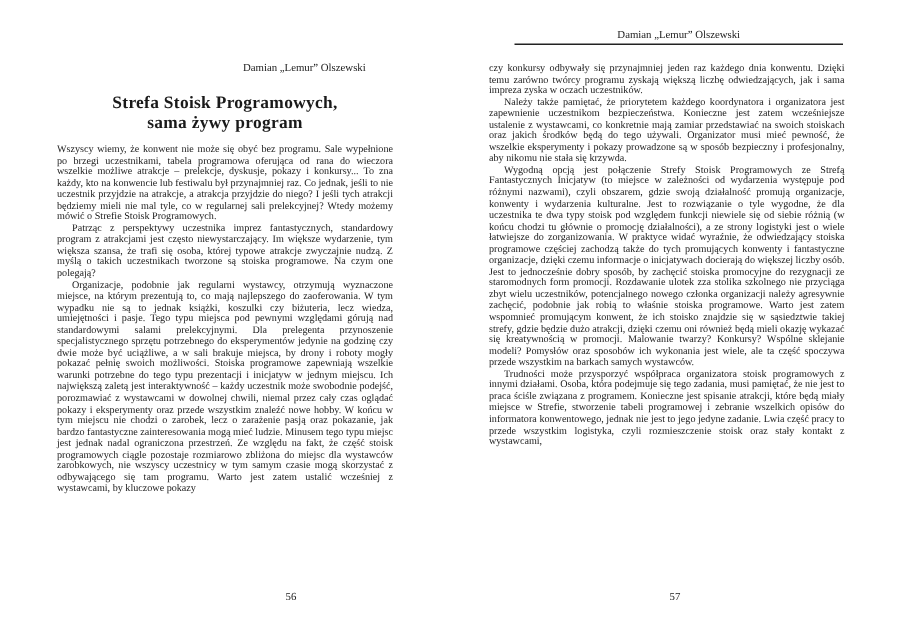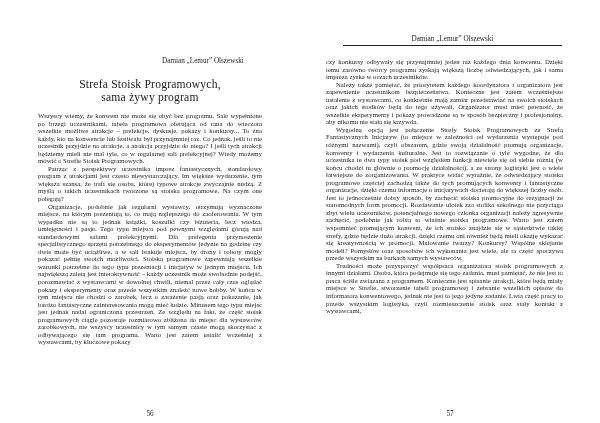--- a/index.html
+++ b/index.html
@@ -1,29 +1,29 @@
 <!DOCTYPE html>
 <html><head>
   <meta charset="utf-8">
   <style>
     html, body { margin: 0; padding: 0; background: #ffffff; }
     body { width: 600px; height: 423px; position: relative; overflow: hidden; font-family: "Liberation Serif", "DejaVu Serif", serif; color: #1a1a1a; }
-    .page { position: absolute; top: 16px; width: 300px; height: 337px; }
+    .page { position: absolute; top: 0; width: 300px; height: 337px; }
     .page.left { left: 0; }
     .page.right { left: 300px; }
     .header-left { position: absolute; top: 41px; left: 162px; font-size: 7.2px; white-space: nowrap; }
     .header-right { position: absolute; top: 19px; left: 43px; width: 219px; text-align: center; font-size: 7.2px; padding-bottom: 2px; border-bottom: 0.8px solid #222; }
-    .title { position: absolute; top: 62px; left: 38px; width: 224px; text-align: center; font-weight: normal; font-size: 11.6px; line-height: 13px; letter-spacing: 0.2px; }
+    .title { position: absolute; top: 62px; left: 38px; width: 224px; text-align: center; font-weight: bold; font-size: 11.6px; line-height: 13px; letter-spacing: 0.2px; }
     .body-text { position: absolute; font-size: 6.75px; line-height: 7.55px; text-align: justify; }
     .left .body-text { top: 96px; left: 38px; width: 224px; }
     .right .body-text { top: 42px; left: 26px; width: 237px; }
     .body-text p { margin: 0; text-indent: 10px; }
     .body-text p.noindent { text-indent: 0; }
     .page-num { position: absolute; top: 394px; width: 300px; text-align: center; font-size: 7.2px; }
-    .left .page-num { left: 0; }
+    .left .page-num { left: 0; padding-left: 44px; }
     .right .page-num { left: 0; }
   </style>
 </head>
 <body>
 
 <div class="page left">
   <div class="header-left">Damian „Lemur” Olszewski</div>
   <div class="title">
     <div>Strefa Stoisk Programowych,</div>
     <div>sama żywy program</div>

